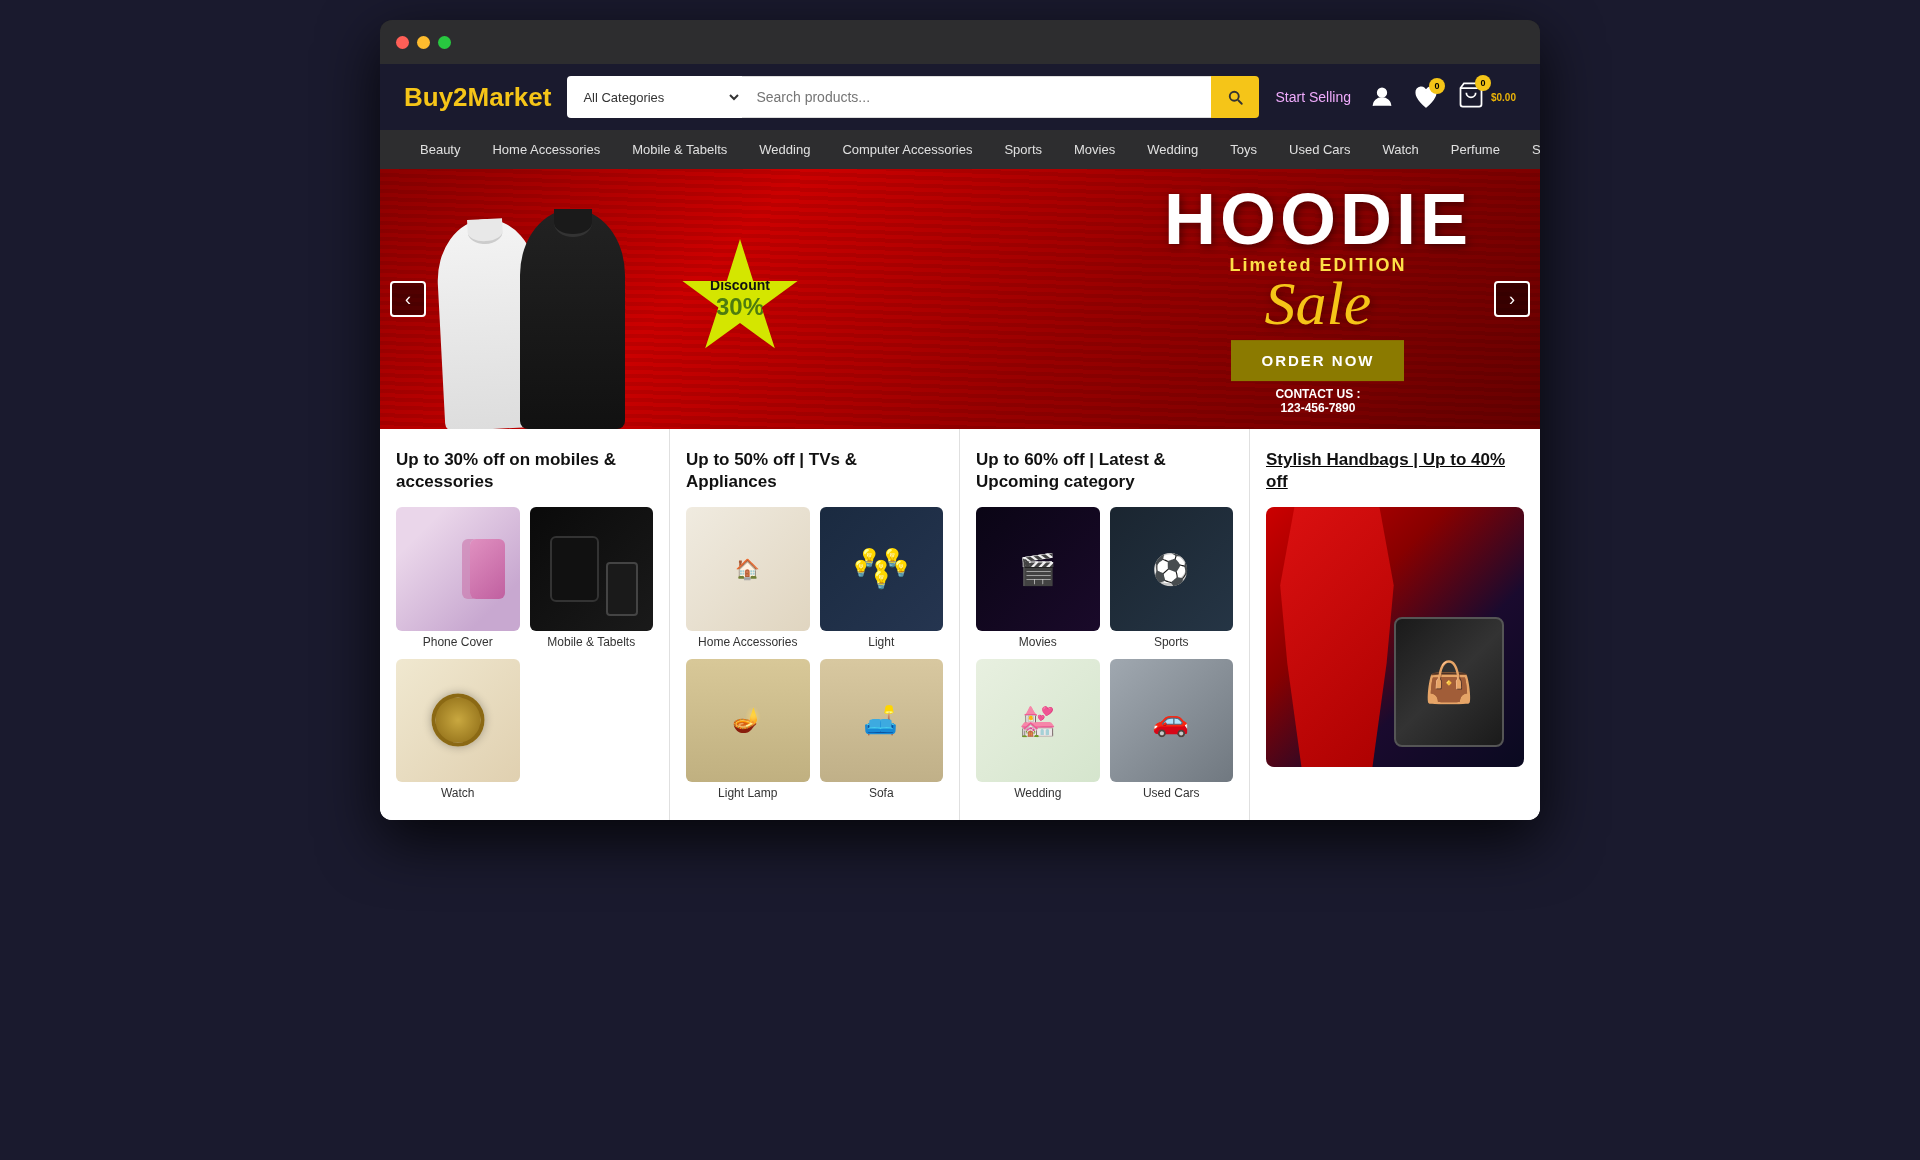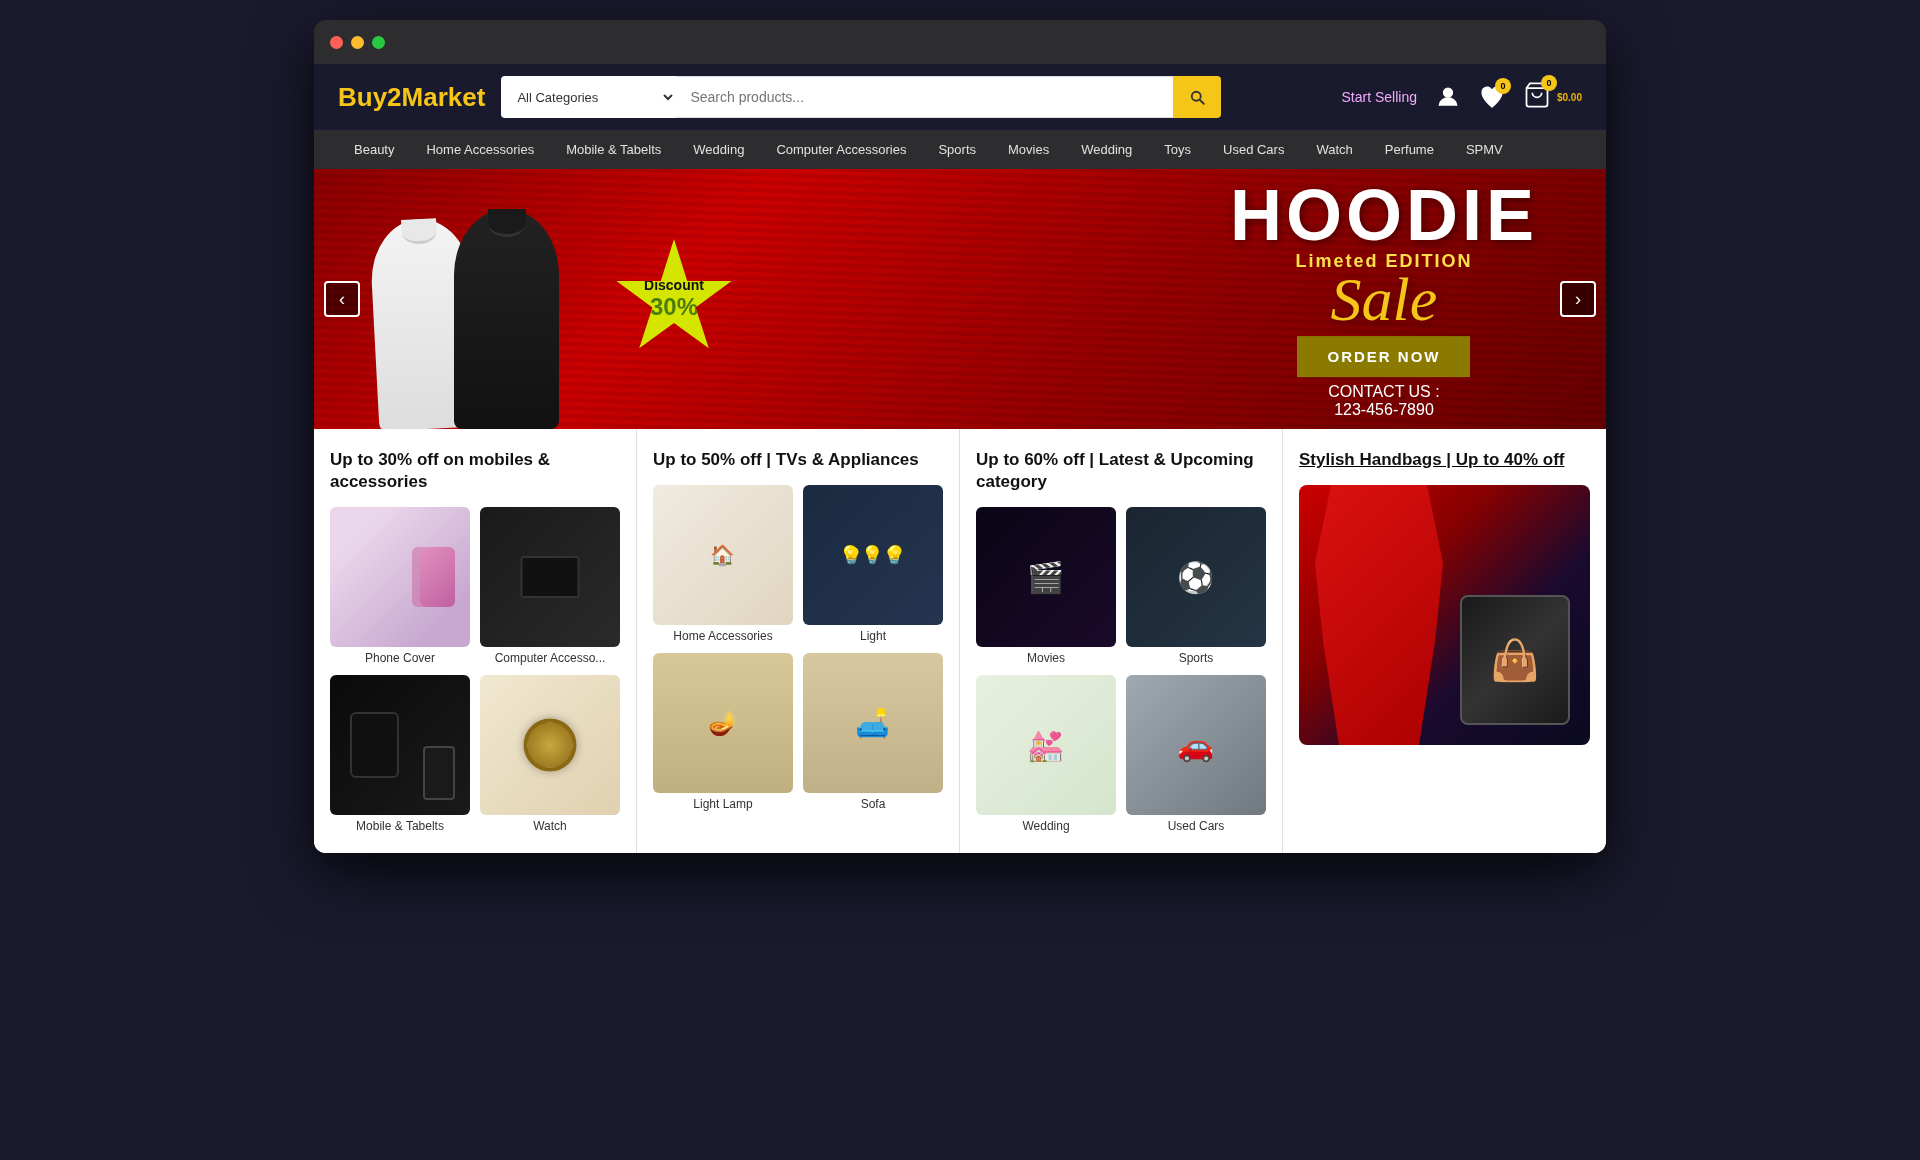--- a/index.html
+++ b/index.html
@@ -7,21 +7,21 @@
       background: #1a1a2e;
       font-family: Arial, sans-serif;
       width: 1920px;
       min-height: 1160px;
       display: flex;
       justify-content: center;
       align-items: flex-start;
     }
 
     .browser-window {
-      width: 1292px;
+      width: 1160px;
       margin: 20px auto;
       background: #1c1c1e;
       border-radius: 12px;
       overflow: hidden;
       box-shadow: 0 20px 60px rgba(0,0,0,0.8);
     }
 
     .title-bar {
       background: #2d2d2f;
       height: 44px;
@@ -266,22 +266,23 @@
       font-size: 15px;
       font-weight: bold;
       letter-spacing: 2px;
       cursor: pointer;
       margin-top: 8px;
       display: inline-block;
     }
 
     .contact-info {
       color: #fff;
-      font-size: 16px;
+      font-size: 12px;
       margin-top: 6px;
+      font-weight: bold;
     }
 
     
     .carousel-arrow {
       position: absolute;
       top: 50%;
       transform: translateY(-50%);
       width: 36px; height: 36px;
       background: rgba(0,0,0,0.5);
       border: 2px solid #fff;
@@ -623,24 +624,20 @@
 
       <div class="cat-panel">
         <div class="cat-panel-title">Up to 30% off on mobiles &amp; accessories</div>
         <div class="cat-grid">
 
           <div class="cat-item">
             <div class="img-placeholder phone-cover-img"></div>
             <div class="cat-item-label">Phone Cover</div>
           </div>
 
-          <div class="cat-item">
-            <div class="img-placeholder computer-acc-img"></div>
-            <div class="cat-item-label">Computer Accesso...</div>
-          </div>
 
           <div class="cat-item">
             <div class="img-placeholder mobile-tablet-img"></div>
             <div class="cat-item-label">Mobile &amp; Tabelts</div>
           </div>
 
           <div class="cat-item">
             <div class="img-placeholder watch-img"></div>
             <div class="cat-item-label">Watch</div>
           </div>

